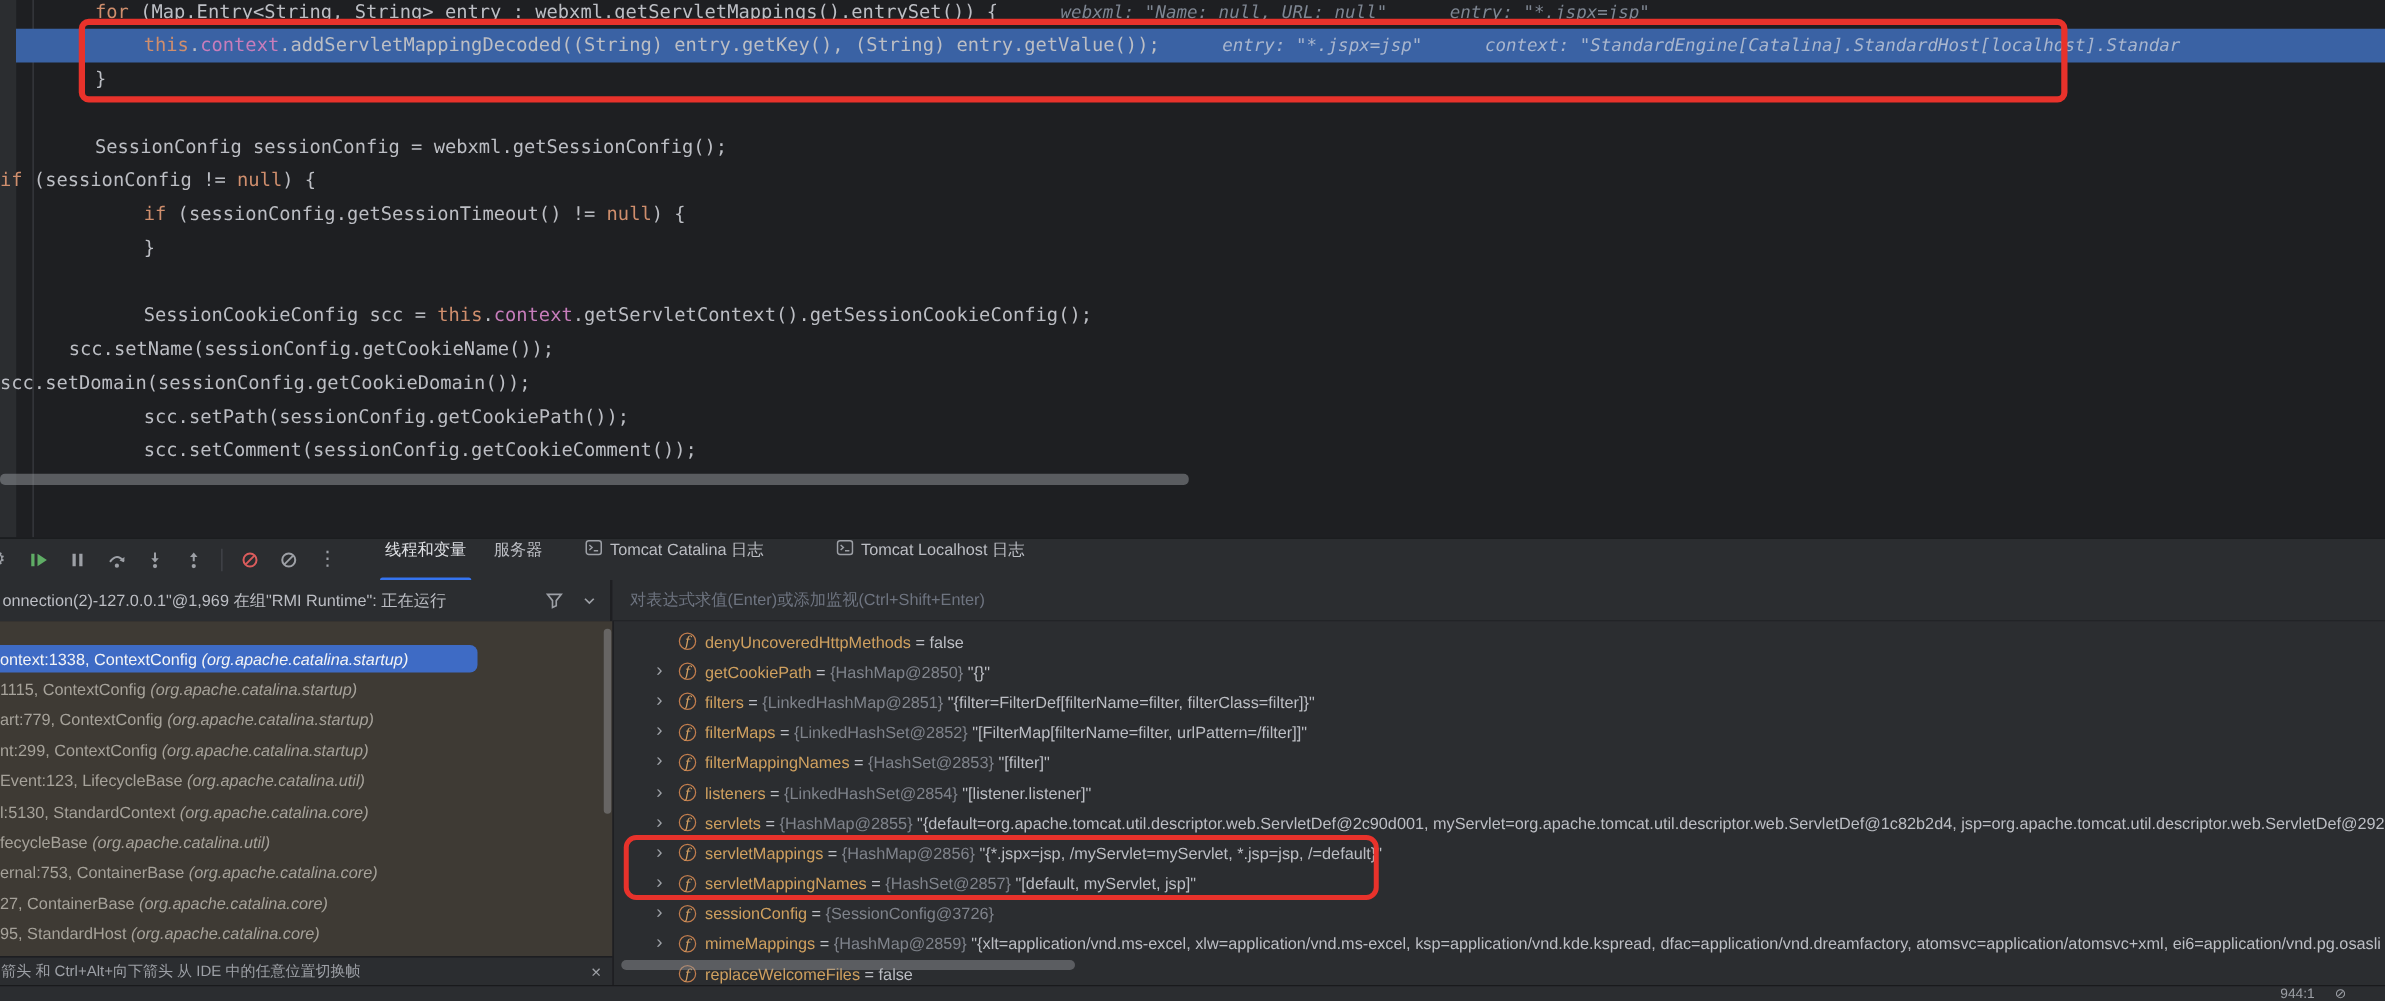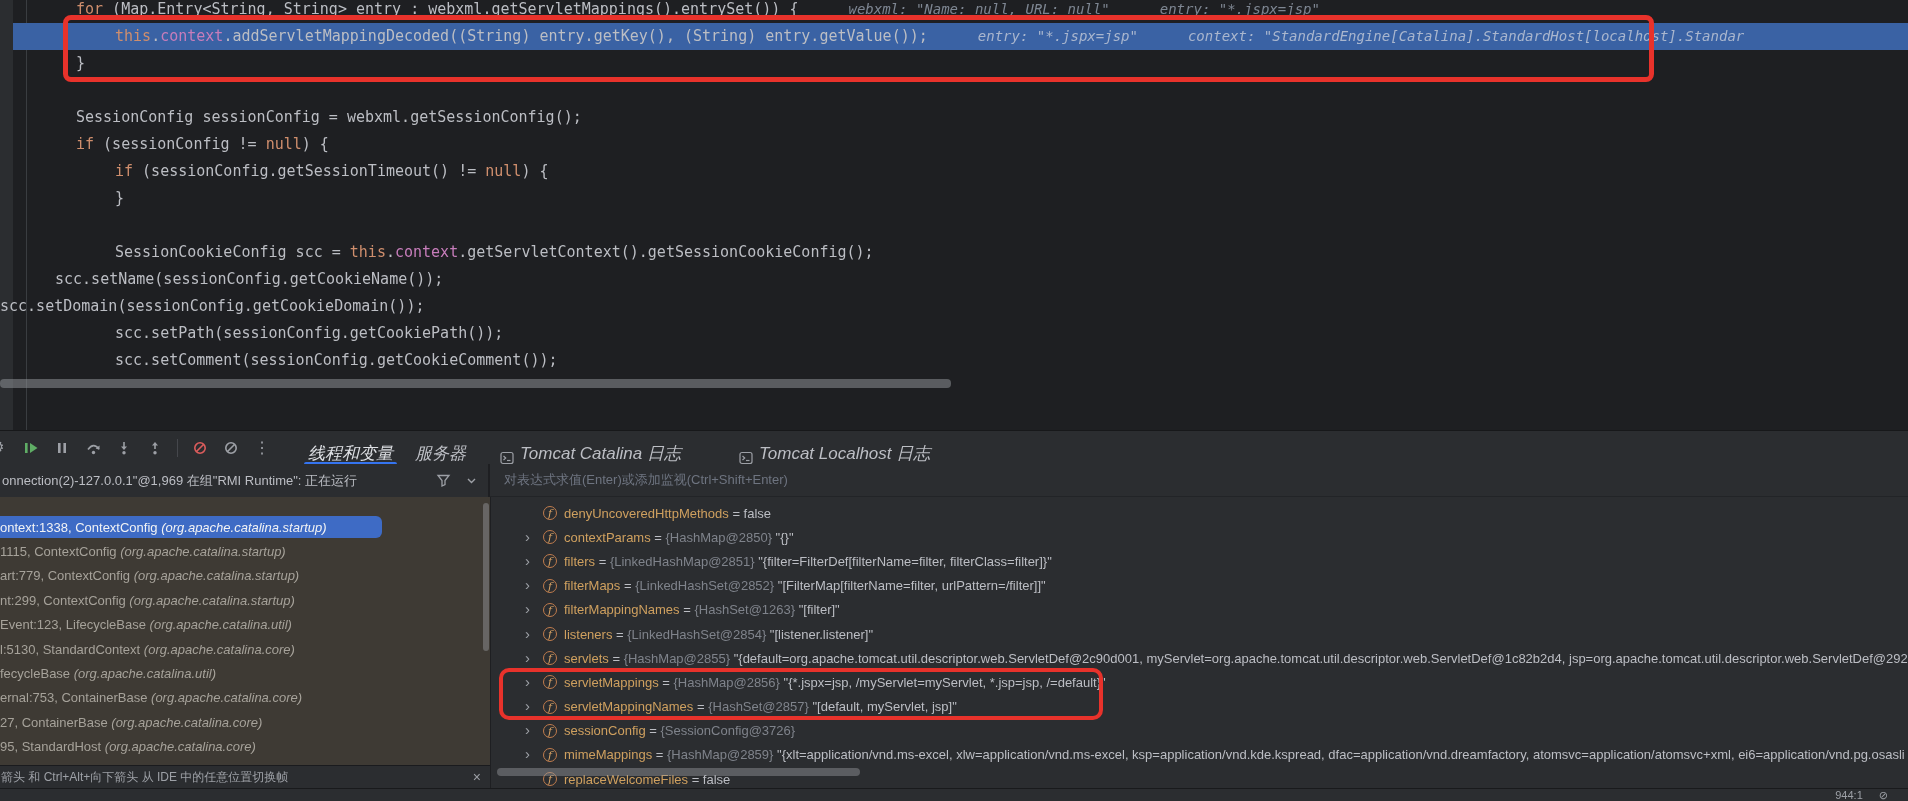--- a/index.html
+++ b/index.html
@@ -29,22 +29,22 @@
   
   .toolbar{position:absolute;left:0;top:430px;width:1908px;height:34px;background:#2B2D30;
            border-top:1px solid #17181A;display:flex;align-items:center;box-sizing:border-box;}
   .tb-clip{width:9px;height:20px;overflow:hidden;flex:none;}
   .tb-clip span{display:inline-block;transform:translateX(-9px);color:#9DA0A6;font-size:15px;}
   .tb-btn{width:18px;height:18px;flex:none;margin-left:13px;display:flex;align-items:center;
           justify-content:center;border-radius:4px;}
   .tb-sep{width:1px;height:18px;background:#45474C;margin-left:13px;flex:none;}
   .kebab{color:#9DA0A6;font-size:16px;line-height:18px;}
   .tabs{display:flex;height:34px;margin-left:26px;}
-  .tab{position:relative;display:flex;align-items:flex-end;gap:6px;padding:0 11px;height:34px;
-       color:#BCBEC4;font-size:17px;white-space:nowrap;font-style:italic;}
+  .tab{position:relative;display:flex;align-items:flex-start;gap:6px;padding:0 11px;height:34px;
+       color:#BCBEC4;font-size:13px;white-space:nowrap;}
   .tab.selected{color:#DFE1E5;}
   .tab.selected::after{content:"";position:absolute;left:7px;right:7px;bottom:0;height:3px;
        background:#3574F0;border-radius:2px 2px 0 0;}
 
   
   .row2{position:absolute;left:0;top:464px;width:1908px;height:33px;display:flex;}
   .thread-bar{width:490px;flex:none;background:#2B2D30;display:flex;align-items:center;
               color:#BCBEC4;font-size:13px;padding-left:2px;box-sizing:border-box;
               border-right:2px solid #1E1F22;white-space:nowrap;overflow:hidden;}
   .thread-text{flex:1;overflow:hidden;}
@@ -87,40 +87,40 @@
   .var-eq{color:#BCBEC4;}
   .var-ref{color:#7F838B;}
   .var-str{color:#BCBEC4;}
   .vthumb{position:absolute;left:6px;top:271px;width:363px;height:8px;border-radius:4px;
           background:rgba(150,153,158,.45);}
   .vdivider{position:absolute;left:490px;top:497px;width:1px;height:291px;background:#1E1F22;}
 
   
   .statusbar{position:absolute;left:0;top:788px;width:1908px;height:13px;background:#2B2D30;
              border-top:1px solid #191A1C;display:flex;align-items:center;justify-content:flex-end;
-             gap:16px;padding-right:20px;box-sizing:border-box;color:#9DA0A6;font-size:11px;}
+             gap:16px;padding-right:31px;box-sizing:border-box;color:#9DA0A6;font-size:11px;}
   .status-ico{font-size:11px;line-height:11px;}
 
   svg{display:block;}
 </style>
 </head>
 <body>
 
 <div class="app">
 
   <div class="editor">
     <div class="gutter-strip"></div>
     <div class="gutter-line"></div>
     <div class="code-lines" id="code-lines">
         <div class="code-line" style="padding-left: 76px;"><span class="tok-k">for</span><span class="tok-p"> (Map.Entry&lt;String, String&gt; entry : webxml.getServletMappings().entrySet()) {</span><span class="code-hint">webxml: "Name: null, URL: null"</span><span class="code-hint">entry: "*.jspx=jsp"</span></div>
         <div class="code-line hl" style="padding-left: 115px;"><span class="tok-k">this</span><span class="tok-p">.</span><span class="tok-f">context</span><span class="tok-p">.addServletMappingDecoded((String) entry.getKey(), (String) entry.getValue());</span><span class="code-hint">entry: "*.jspx=jsp"</span><span class="code-hint">context: "StandardEngine[Catalina].StandardHost[localhost].Standar</span></div>
         <div class="code-line" style="padding-left: 76px;"><span class="tok-p">}</span></div>
         <div class="code-line" style="padding-left: 76px;"></div>
         <div class="code-line" style="padding-left: 76px;"><span class="tok-p">SessionConfig sessionConfig = webxml.getSessionConfig();</span></div>
-        <div class="code-line" style="padding-left: 76px;"><span class="tok-k">if</span><span class="tok-p"> (sessionConfig != </span><span class="tok-k">null</span><span class="tok-p">) {</span></div>
+        <div class="code-line" style=""><span class="tok-k">if</span><span class="tok-p"> (sessionConfig != </span><span class="tok-k">null</span><span class="tok-p">) {</span></div>
         <div class="code-line" style="padding-left: 115px;"><span class="tok-k">if</span><span class="tok-p"> (sessionConfig.getSessionTimeout() != </span><span class="tok-k">null</span><span class="tok-p">) {</span></div>
         <div class="code-line" style="padding-left: 115px;"><span class="tok-p">}</span></div>
         <div class="code-line" style="padding-left: 76px;"></div>
         <div class="code-line" style="padding-left: 115px;"><span class="tok-p">SessionCookieConfig scc = </span><span class="tok-k">this</span><span class="tok-p">.</span><span class="tok-f">context</span><span class="tok-p">.getServletContext().getSessionCookieConfig();</span></div>
         <div class="code-line" style="padding-left: 55px;"><span class="tok-p">scc.setName(sessionConfig.getCookieName());</span></div>
         <div class="code-line" style=""><span class="tok-p">scc.setDomain(sessionConfig.getCookieDomain());</span></div>
         <div class="code-line" style="padding-left: 115px;"><span class="tok-p">scc.setPath(sessionConfig.getCookiePath());</span></div>
         <div class="code-line" style="padding-left: 115px;"><span class="tok-p">scc.setComment(sessionConfig.getCookieComment());</span></div>
       </div>
     <div class="hthumb"></div>
@@ -249,24 +249,24 @@
   <div class="fthumb" style="position:absolute;left:483px;top:503px;width:6px;height:148px;border-radius:3px;background:rgba(153,156,160,.45);"></div>
 
   <div class="tipbar">
     <span class="tip-text">箭头 和 Ctrl+Alt+向下箭头 从 IDE 中的任意位置切换帧</span>
     <span class="tip-close" id="tip-close-glyph">×</span>
   </div>
 
   <div class="vars" id="vars-panel">
     <div class="vthumb"></div>
   <div class="var-row"><span class="var-chevron hidden">›</span><span class="var-icon">f</span><span class="var-name">denyUncoveredHttpMethods</span><span class="var-eq"> = </span><span class="var-str">false</span></div>
-      <div class="var-row"><span class="var-chevron">›</span><span class="var-icon">f</span><span class="var-name">contextParams</span><span class="var-eq"> = </span><span class="var-ref">{HashMap@2850} </span><span class="var-str">"{}"</span></div>
+      <div class="var-row"><span class="var-chevron">›</span><span class="var-icon">f</span><span class="var-name">getCookiePath</span><span class="var-eq"> = </span><span class="var-ref">{HashMap@2850} </span><span class="var-str">"{}"</span></div>
       <div class="var-row"><span class="var-chevron">›</span><span class="var-icon">f</span><span class="var-name">filters</span><span class="var-eq"> = </span><span class="var-ref">{LinkedHashMap@2851} </span><span class="var-str">"{filter=FilterDef[filterName=filter, filterClass=filter]}"</span></div>
       <div class="var-row"><span class="var-chevron">›</span><span class="var-icon">f</span><span class="var-name">filterMaps</span><span class="var-eq"> = </span><span class="var-ref">{LinkedHashSet@2852} </span><span class="var-str">"[FilterMap[filterName=filter, urlPattern=/filter]]"</span></div>
-      <div class="var-row"><span class="var-chevron">›</span><span class="var-icon">f</span><span class="var-name">filterMappingNames</span><span class="var-eq"> = </span><span class="var-ref">{HashSet@1263} </span><span class="var-str">"[filter]"</span></div>
+      <div class="var-row"><span class="var-chevron">›</span><span class="var-icon">f</span><span class="var-name">filterMappingNames</span><span class="var-eq"> = </span><span class="var-ref">{HashSet@2853} </span><span class="var-str">"[filter]"</span></div>
       <div class="var-row"><span class="var-chevron">›</span><span class="var-icon">f</span><span class="var-name">listeners</span><span class="var-eq"> = </span><span class="var-ref">{LinkedHashSet@2854} </span><span class="var-str">"[listener.listener]"</span></div>
       <div class="var-row"><span class="var-chevron">›</span><span class="var-icon">f</span><span class="var-name">servlets</span><span class="var-eq"> = </span><span class="var-ref">{HashMap@2855} </span><span class="var-str">"{default=org.apache.tomcat.util.descriptor.web.ServletDef@2c90d001, myServlet=org.apache.tomcat.util.descriptor.web.ServletDef@1c82b2d4, jsp=org.apache.tomcat.util.descriptor.web.ServletDef@292</span></div>
       <div class="var-row"><span class="var-chevron">›</span><span class="var-icon">f</span><span class="var-name">servletMappings</span><span class="var-eq"> = </span><span class="var-ref">{HashMap@2856} </span><span class="var-str">"{*.jspx=jsp, /myServlet=myServlet, *.jsp=jsp, /=default}"</span></div>
       <div class="var-row"><span class="var-chevron">›</span><span class="var-icon">f</span><span class="var-name">servletMappingNames</span><span class="var-eq"> = </span><span class="var-ref">{HashSet@2857} </span><span class="var-str">"[default, myServlet, jsp]"</span></div>
       <div class="var-row"><span class="var-chevron">›</span><span class="var-icon">f</span><span class="var-name">sessionConfig</span><span class="var-eq"> = </span><span class="var-ref">{SessionConfig@3726}</span></div>
       <div class="var-row"><span class="var-chevron">›</span><span class="var-icon">f</span><span class="var-name">mimeMappings</span><span class="var-eq"> = </span><span class="var-ref">{HashMap@2859} </span><span class="var-str">"{xlt=application/vnd.ms-excel, xlw=application/vnd.ms-excel, ksp=application/vnd.kde.kspread, dfac=application/vnd.dreamfactory, atomsvc=application/atomsvc+xml, ei6=application/vnd.pg.osasli</span></div>
       <div class="var-row"><span class="var-chevron hidden">›</span><span class="var-icon">f</span><span class="var-name">replaceWelcomeFiles</span><span class="var-eq"> = </span><span class="var-str">false</span></div>
     </div>
   <div class="vdivider"></div>
   <div class="annot annot2"></div>

